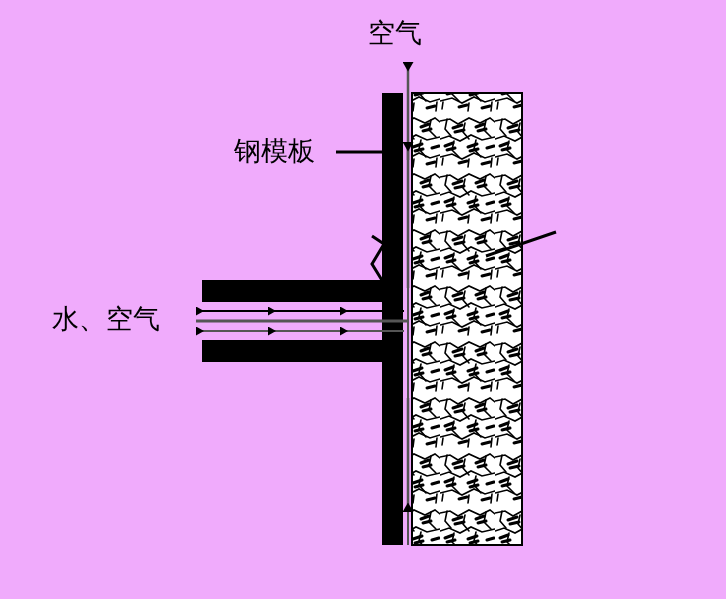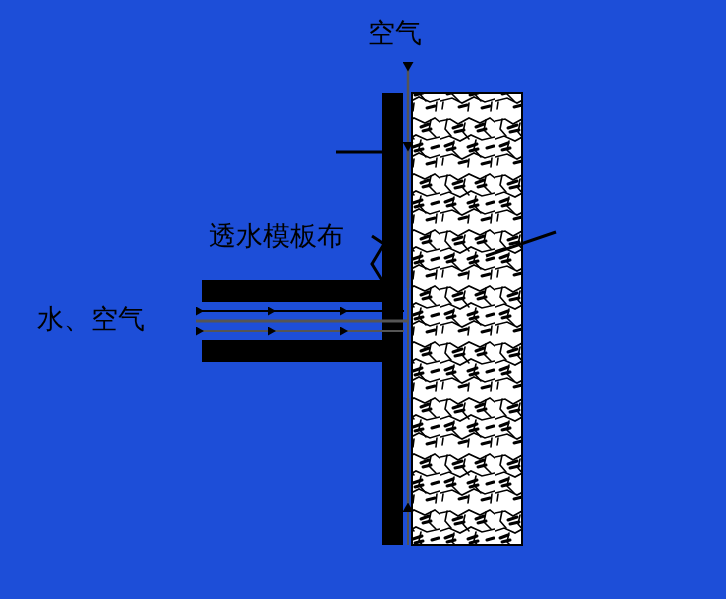--- a/index.html
+++ b/index.html
@@ -7,36 +7,36 @@
     padding: 0;
     background: #ffffff;
   }
   body {
     font-family: "DejaVu Sans", "Liberation Sans", sans-serif;
   }
   #canvas {
     position: relative;
     width: 726px;
     height: 599px;
-    background: #1d4ed8;
+    background: #f0abfc;
     overflow: hidden;
   }
   .label {
     position: absolute;
     color: #000000;
     font-size: 27px;
     line-height: 1;
     white-space: nowrap;
     font-family: "DejaVu Sans", "Liberation Sans", sans-serif;
   }
   #label-air        { left: 368px; top: 19px; }
   #label-steel      { left: 234px; top: 137px; }
   #label-liner      { left: 209px; top: 222px; }
   #label-concrete   { left: 562px; top: 222px; }
-  #label-waterair   { left: 37px;  top: 305px; }
+  #label-waterair   { left: 52px;  top: 305px; }
 
   svg.overlay {
     position: absolute;
     left: 0;
     top: 0;
     width: 726px;
     height: 599px;
   }
 </style>
 </head>
@@ -119,19 +119,19 @@
 
     <line x1="336" y1="152" x2="382" y2="152" stroke="#000000" stroke-width="3"></line>
 
     <polyline points="372,236 384,244 372,264 388,290" fill="none" stroke="#000000" stroke-width="3" stroke-linejoin="miter" stroke-linecap="butt"></polyline>
 
     <line x1="556" y1="232" x2="486" y2="256" stroke="#000000" stroke-width="3"></line>
   </svg>
 
   <div class="label" id="label-air">空气</div>
 
+  <div class="label" id="label-steel">钢模板</div>
 
-  <div class="label" id="label-liner">透水模板布</div>
 
 
   <div class="label" id="label-waterair">水、空气</div>
 
 </div>
 
 </body></html>

